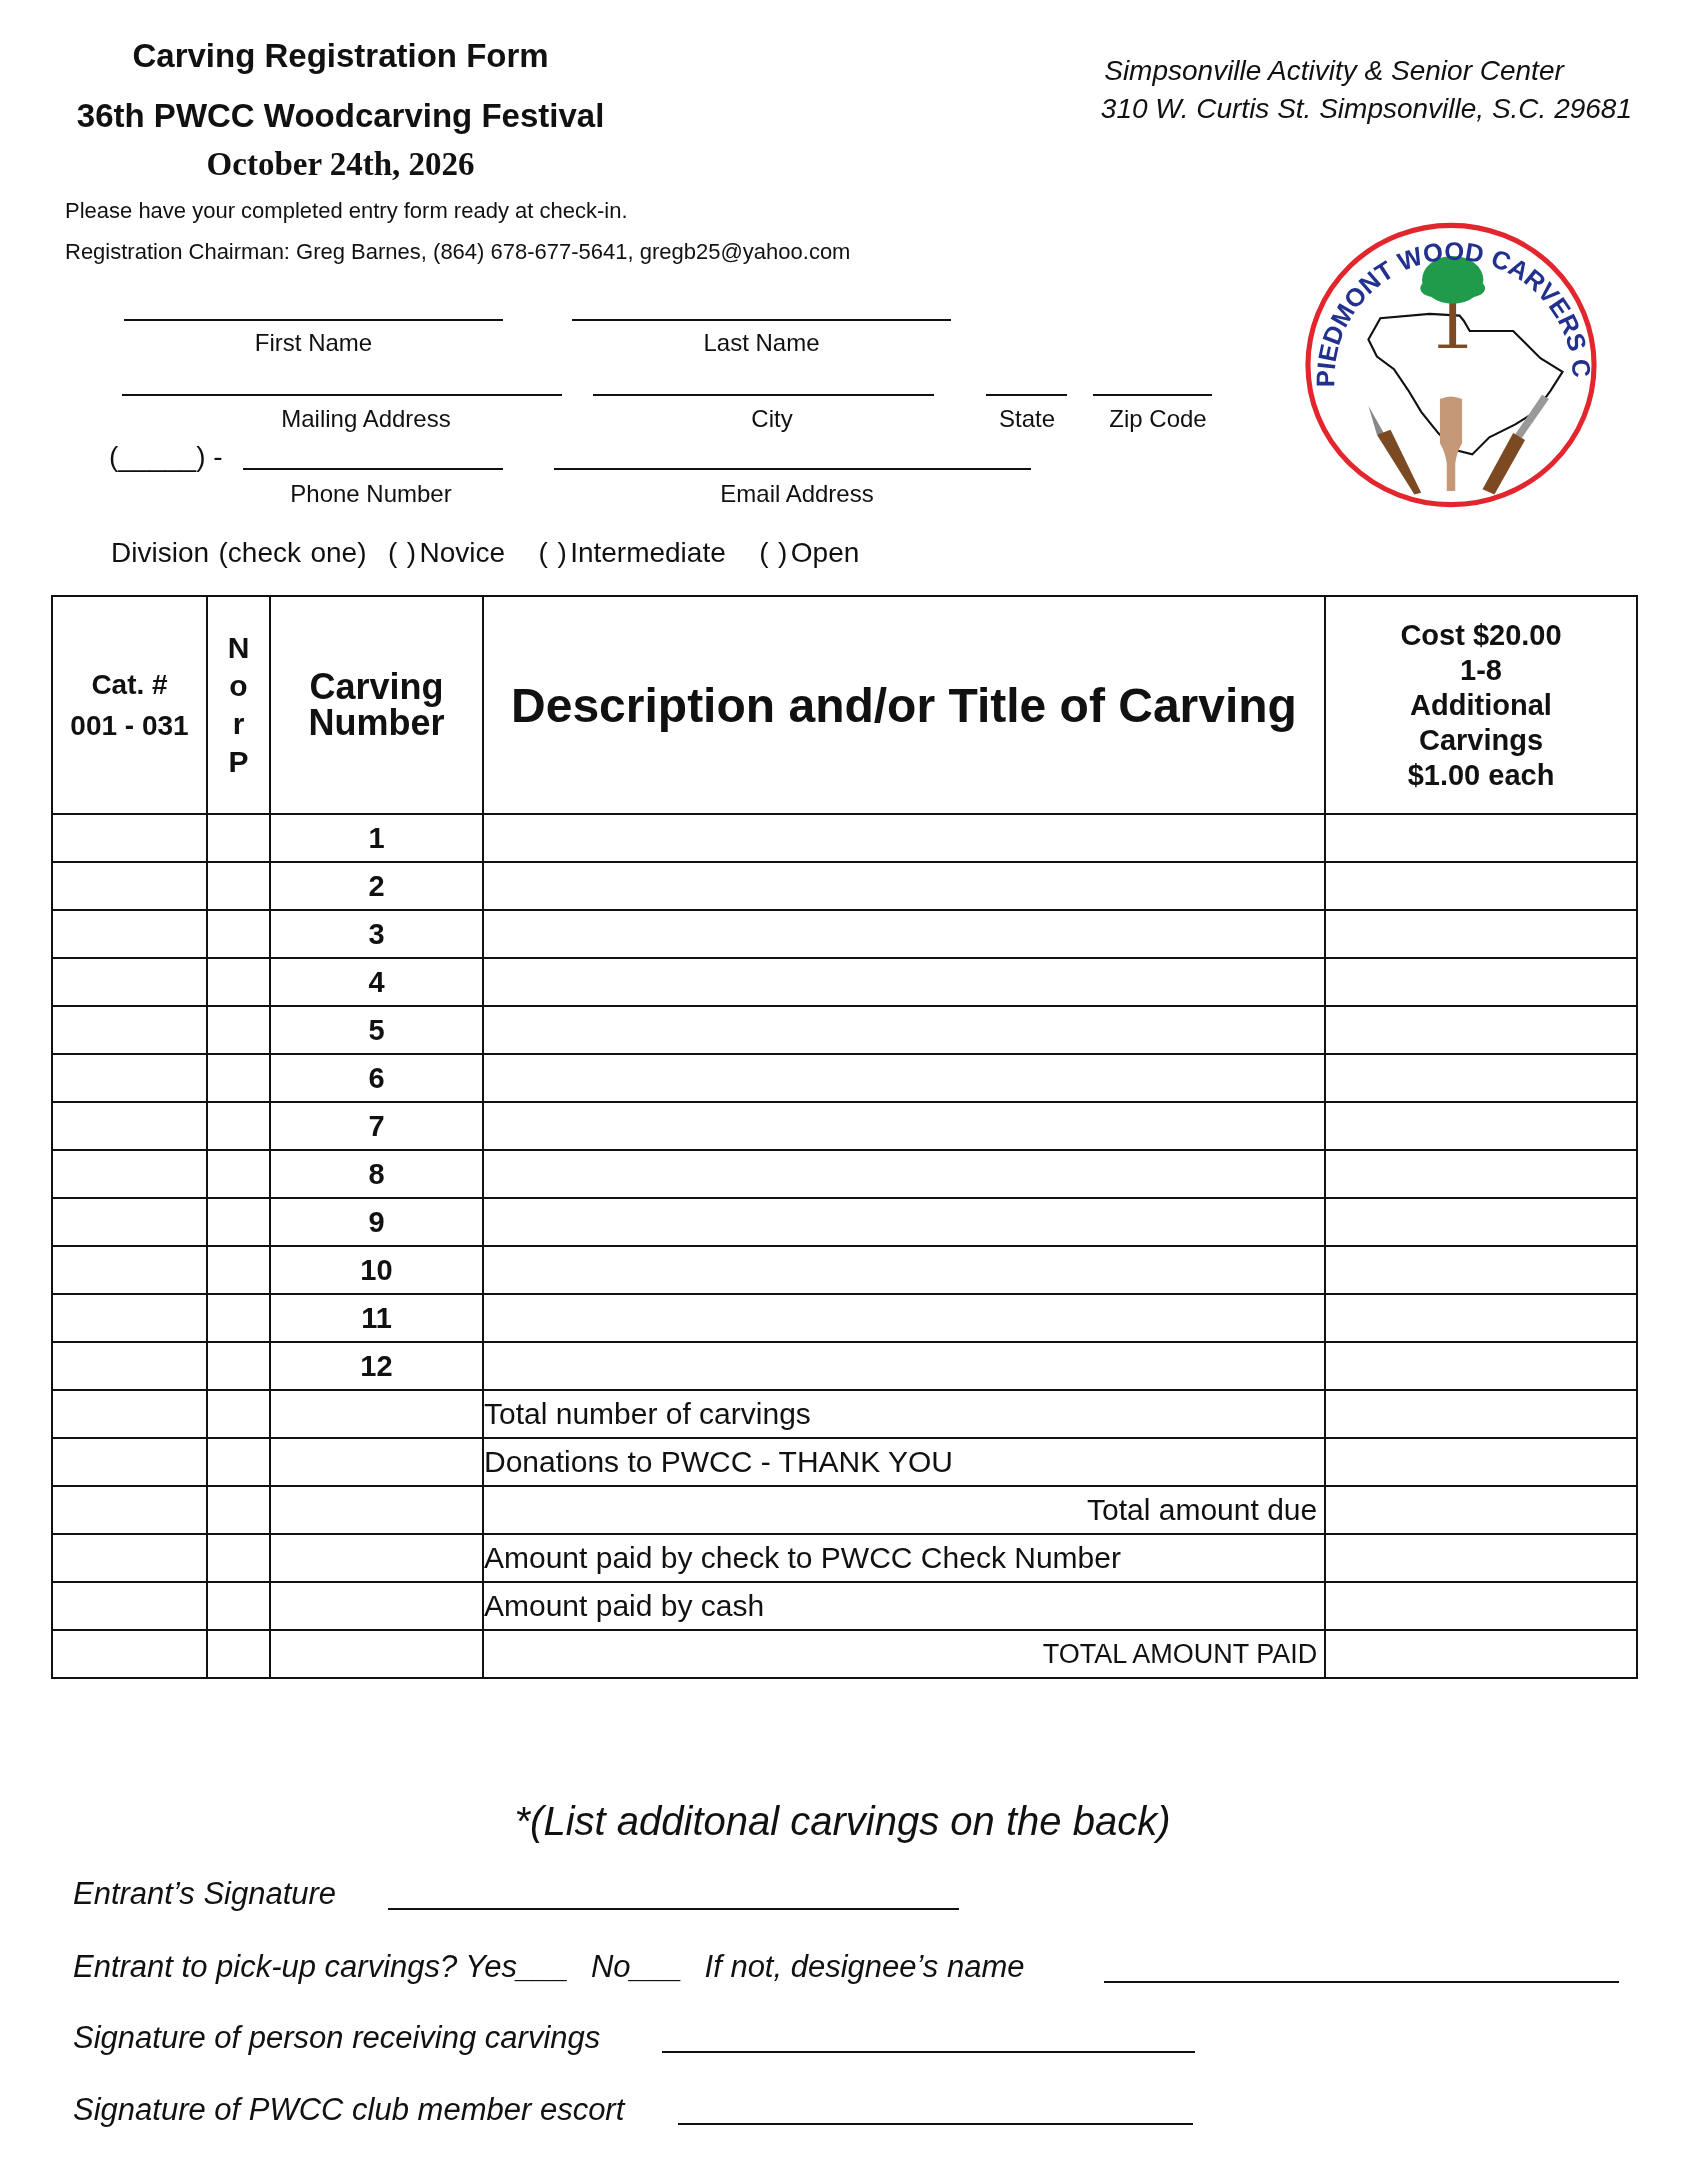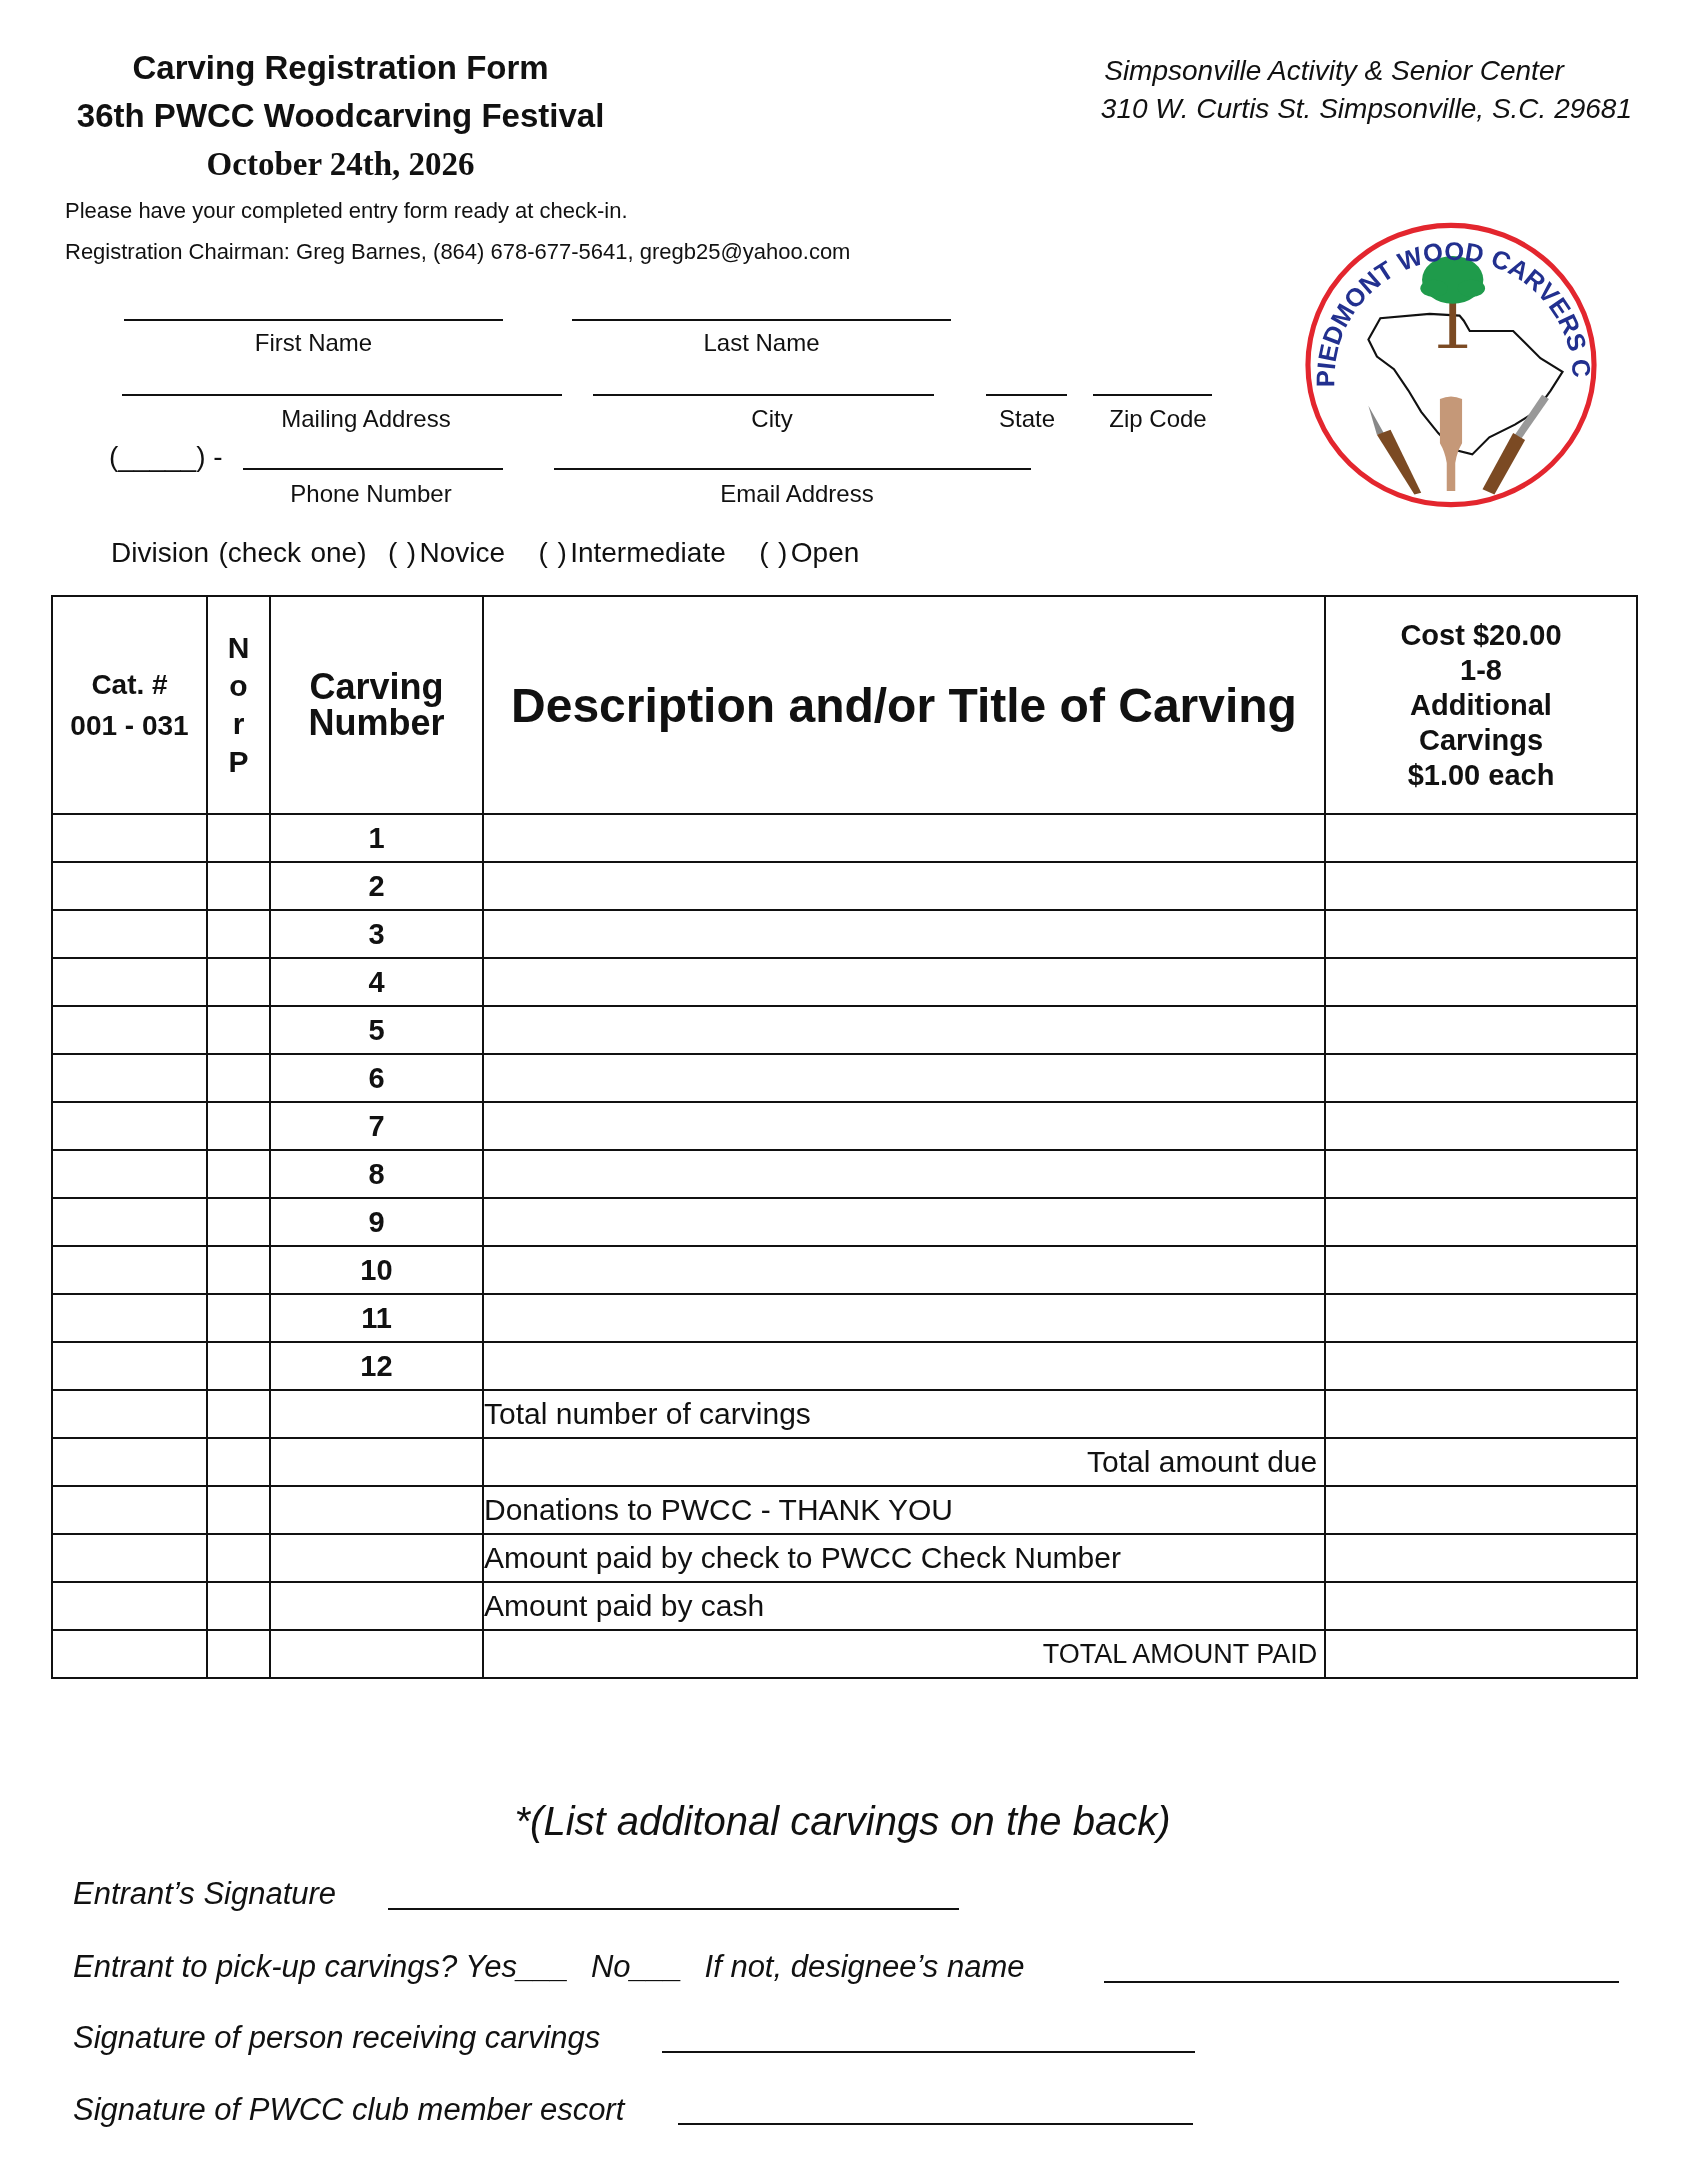--- a/index.html
+++ b/index.html
@@ -25,21 +25,21 @@
   td.tl{font-size:30px;padding-left:72px;}
   td.tl.r{text-align:right;padding-right:6.8px;padding-left:0;}
   td.tl.small{font-size:27px;margin-top:38px;}
   .note{font-style:italic;font-size:40px;left:0;width:1685px;text-align:center;top:1799px;}
   .sig{position:absolute;font-style:italic;font-size:31px;left:73px;}
   .sigline{position:absolute;border-bottom:2.6px solid #111;height:0;}
 </style>
 </head>
 <body>
 
-<div class="abs title" style="top:44px;">Carving Registration Form</div>
+<div class="abs title" style="top:32px;">Carving Registration Form</div>
 <div class="abs title" style="top:92px;">36th PWCC Woodcarving Festival</div>
 <div class="abs title" style="top:140px;font-family:Liberation Serif, serif;">October 24th, 2026</div>
 
 <div class="abs venue" style="top:51px;">Simpsonville Activity &amp; Senior Center</div>
 <div class="abs venue" style="top:89px;text-align:right;">310 W. Curtis St. Simpsonville, S.C. 29681</div>
 
 <div class="abs intro" style="top:198px;">Please have your completed entry form ready at check-in.</div>
 <div class="abs intro" style="top:239px;">Registration Chairman: Greg Barnes,  (864) 678-677-5641,  gregb25@yahoo.com</div>
 
 <div class="abs" style="left:1302px;top:220px;width:298px;height:290px;">
@@ -228,28 +228,28 @@
         <td></td>
         <td></td>
         <td></td>
         <td class="tl">Total number of carvings</td>
         <td></td>
       </tr>
       <tr>
         <td></td>
         <td></td>
         <td></td>
+        <td class="tl">Donations to PWCC - THANK YOU</td>
+        <td></td>
+      </tr>
+      <tr>
+        <td></td>
+        <td></td>
+        <td></td>
         <td class="tl r">Total amount due</td>
-        <td></td>
-      </tr>
-      <tr>
-        <td></td>
-        <td></td>
-        <td></td>
-        <td class="tl">Donations to PWCC - THANK YOU</td>
         <td></td>
       </tr>
       <tr>
         <td></td>
         <td></td>
         <td></td>
         <td class="tl">Amount paid by check to PWCC Check Number</td>
         <td></td>
       </tr>
       <tr>

